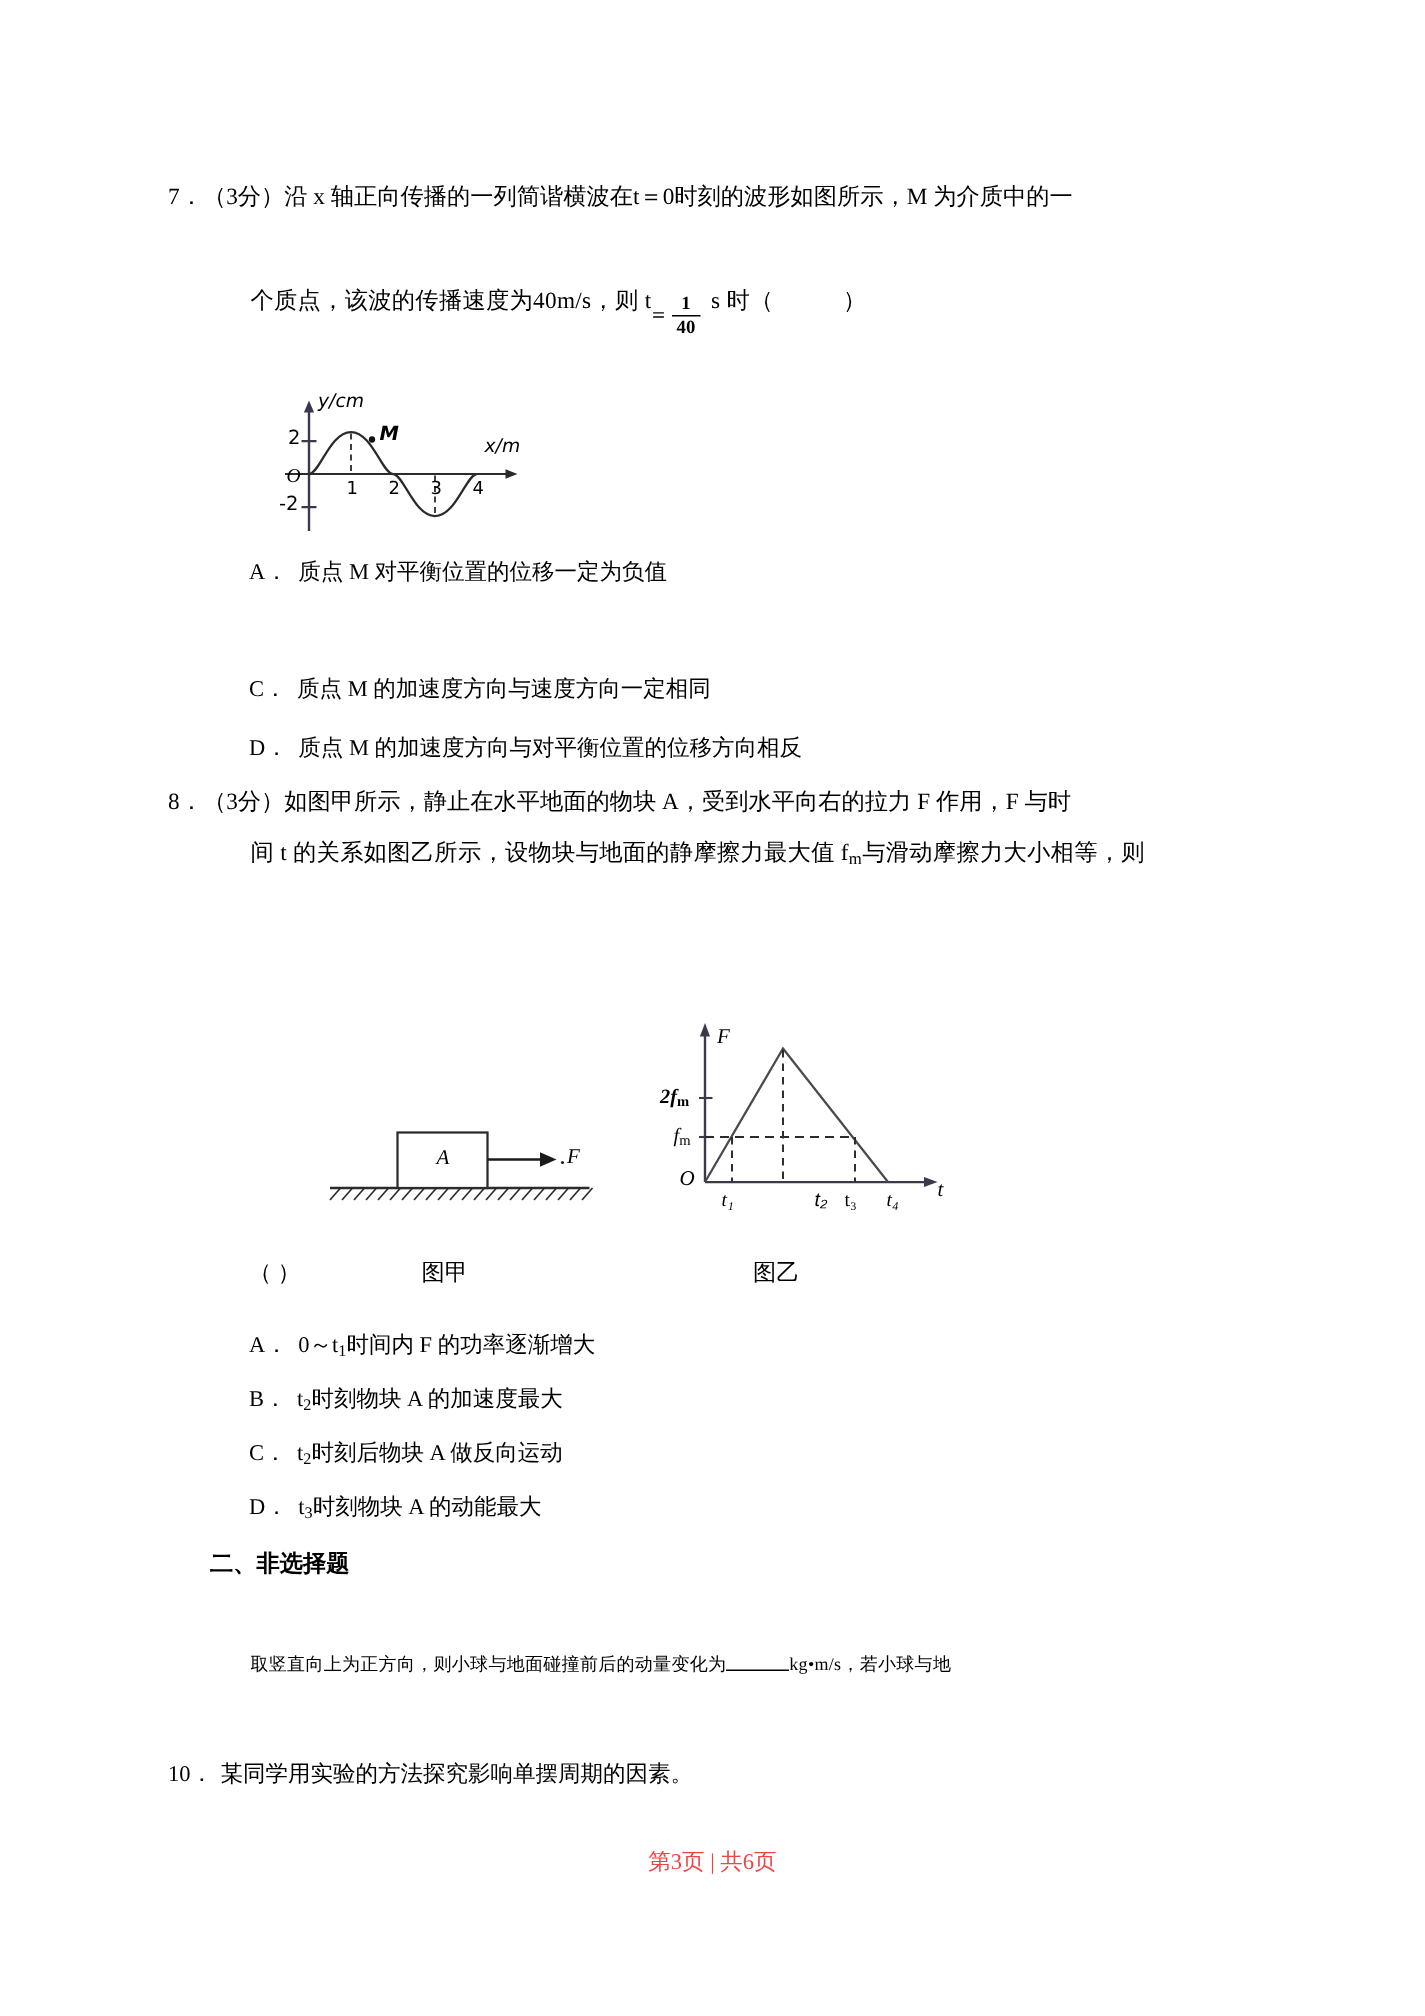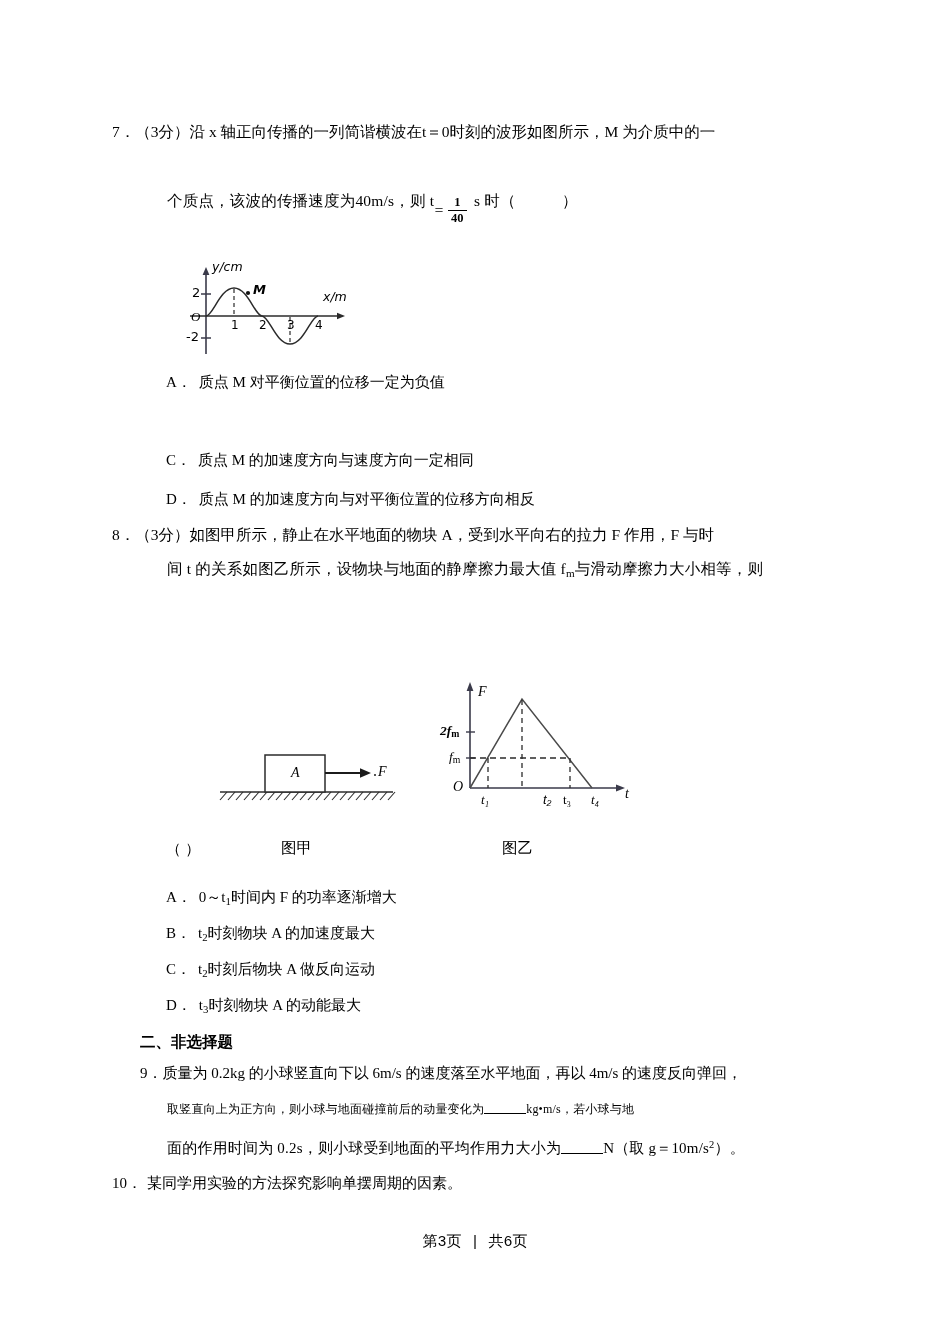--- a/index.html
+++ b/index.html
@@ -94,22 +94,22 @@
     font-family: "Liberation Sans", "DejaVu Sans", sans-serif;
   }
 
   
   .footer {
     position: absolute;
     left: 0;
     right: 0;
     text-align: center;
     font-size: 15px;
-    font-family: Liberation Mono, monospace;
-    color: #000000;
+    font-family: Liberation Serif, serif;
+    color: #ef4444;
   }
 </style>
 </head>
 <body>
 
 <div class="page">
 
   <div class="qnum" style="left:112px; top:121px;">
     <span>7．</span><span>（3分）</span><span>沿 x 轴正向传播的一列简谐横波在t＝0时刻的波形如图所示，M 为介质中的一</span>
   </div>
@@ -264,29 +264,23 @@
   </div>
   <div class="opt" style="left:166px; top:958px;">
     <span class="lbl">C．</span><span>t</span><sub>2</sub><span>时刻后物块 A 做反向运动</span>
   </div>
   <div class="opt" style="left:166px; top:994px;">
     <span class="lbl">D．</span><span>t</span><sub>3</sub><span>时刻物块 A 的动能最大</span>
   </div>
 
   <div class="section-head" style="left:140px; top:1032px;">二、非选择题</div>
 
-  <div class="qnum" style="left:140px; top:1062px; font-size:15px;">
-    <span>9．</span><span>质量为 0.2kg 的小球竖直向下以 6m/s 的速度落至水平地面，再以 4m/s 的速度反向弹回，</span>
-  </div>
   <div class="qline" style="left:167px; top:1098px; font-size:12px;">
     <span>取竖直向上为正方向，则小球与地面碰撞前后的动量变化为</span><span class="blank"></span><span>kg•m/s，若小球与地</span>
   </div>
-  <div class="qline" style="left:167px; top:1134px; font-size:15px;">
-    <span>面的作用时间为 0.2s，则小球受到地面的平均作用力大小为</span><span class="blank"></span><span>N（取 g＝10m/s</span><sup>2</sup><span>）。</span>
-  </div>
 
   <div class="qnum" style="left:112px; top:1172px; font-size:15px;">
     <span>10．</span><span style="margin-left:5px;">某同学用实验的方法探究影响单摆周期的因素。</span>
   </div>
 
   <div class="footer" style="top:1232px;">第3页 | 共6页</div>
 
 </div>
 
 </body></html>

